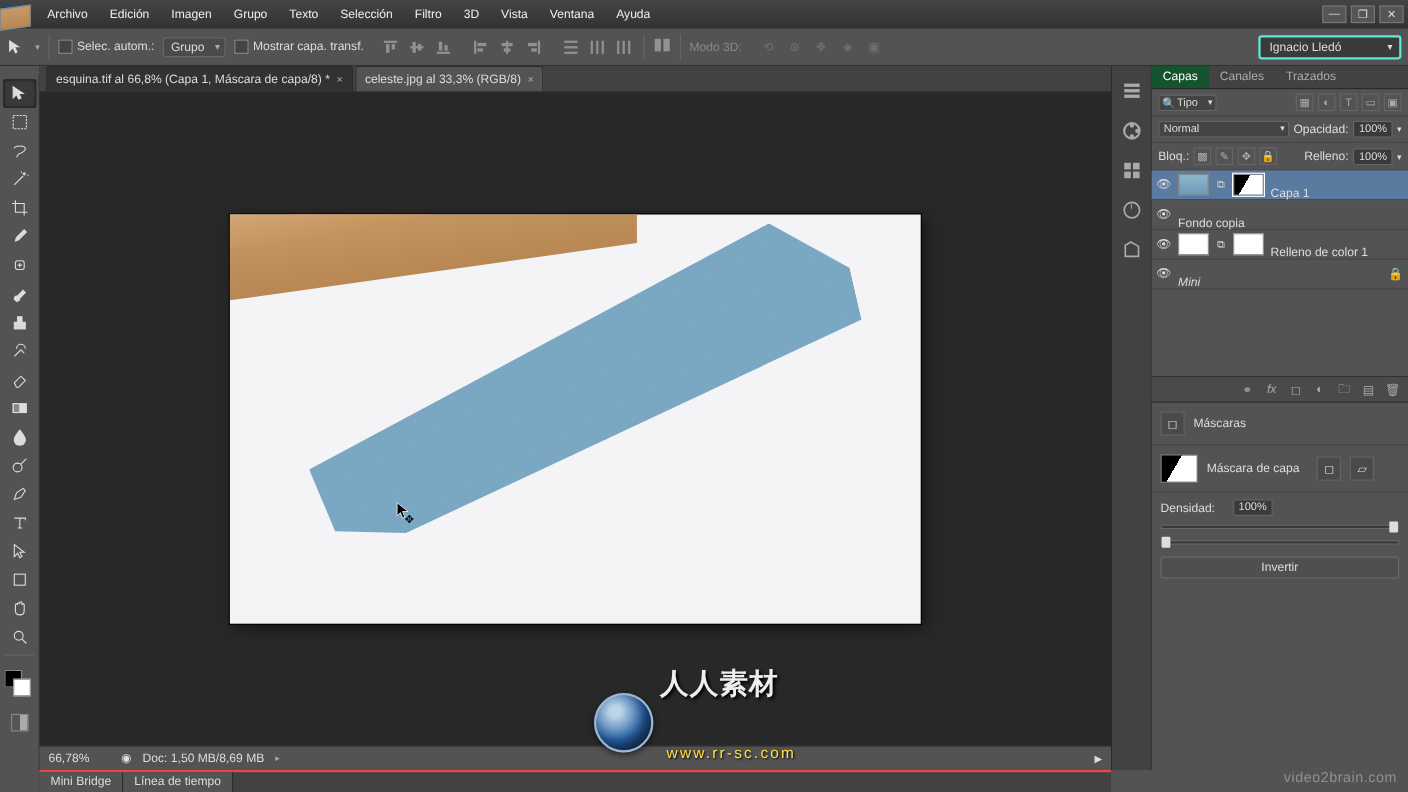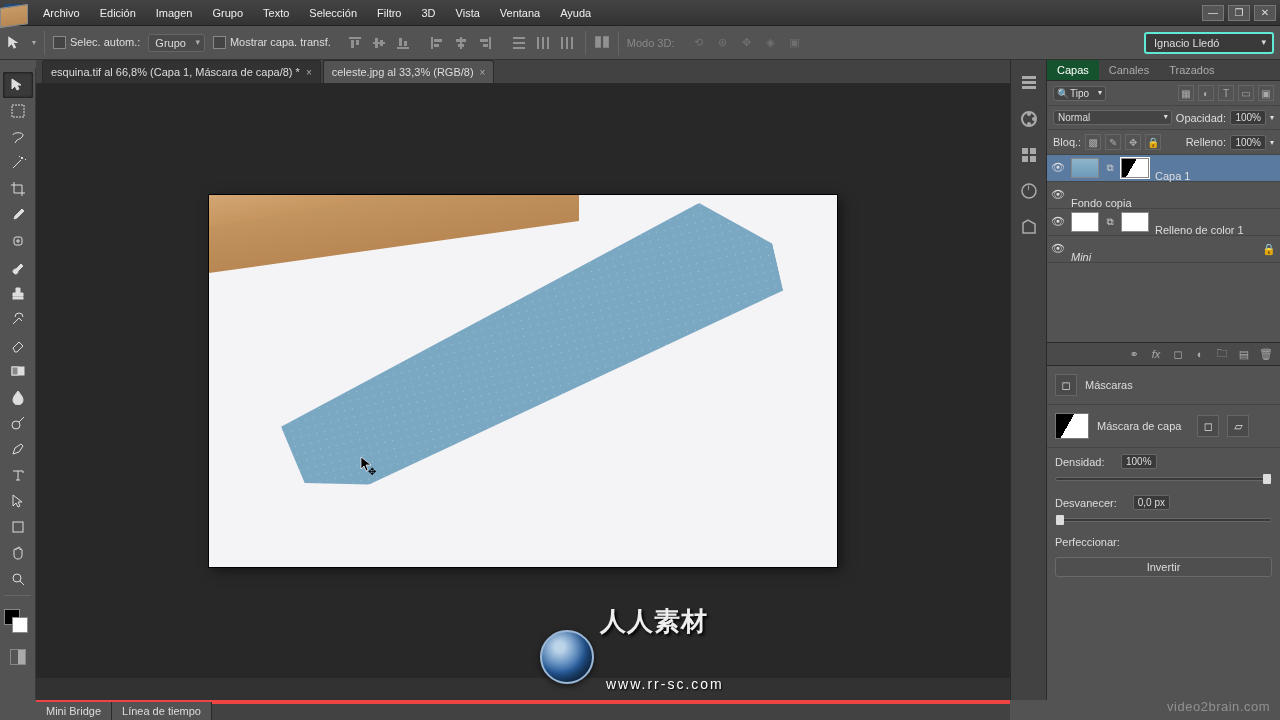--- a/index.html
+++ b/index.html
@@ -87,25 +87,25 @@
 .props { display: flex; flex-direction: column; }
 .props .title { padding: 4px 8px; background: #424242; border-bottom: 1px solid #2a2a2a; }
 .props .row { display: flex; align-items: center; padding: 6px 8px; gap: 8px; }
 .props .iconrow { display: flex; align-items: center; gap: 8px; padding: 8px; border-bottom: 1px solid #454545; }
 .props .maskthumb { width: 34px; height: 26px; background: linear-gradient(120deg,#000 40%,#fff 40%); border: 1px solid #777; }
 .props .minibtn { width: 22px; height: 22px; border: 1px solid #666; background: #4a4a4a; display: flex; align-items: center; justify-content: center; font-size: 11px;}
 .slider { height: 4px; background: #3a3a3a; border: 1px solid #666; border-radius: 2px; position: relative; margin: 2px 8px 8px; }
 .slider .knob { width: 8px; height: 10px; background: #ddd; position: absolute; top: -4px; border-radius: 1px; }
 .bigbtn { background: #4f4f4f; border: 1px solid #6a6a6a; border-radius: 3px; padding: 3px 0; margin: 3px 8px; text-align: center; font-size: 11px; }
 
-.bottom-tabs { position: absolute; left: 36px; bottom: 0; height: 20px; background: #424242; display: flex; align-items: flex-end; width: calc(1280px - 36px - 234px - 36px); border-top: 4px solid #ef4444; }
+.bottom-tabs { position: absolute; left: 36px; bottom: 0; height: 20px; background: #424242; display: flex; align-items: center; width: calc(1280px - 36px - 234px - 36px); border-top: 2px solid #ef4444; }
 .bottom-tabs span { padding: 3px 10px; color: #ddd; background:#535353; border-right: 1px solid #2a2a2a; }
 .watermark-logo { position:absolute; left:540px; top:630px; width:54px; height:54px; border-radius:50%; background: radial-gradient(circle at 35% 30%, #bcd4e8 10%, #2a63a8 55%, #0d1a2e 100%); border:2px solid #9bb7d4; box-shadow:0 2px 6px rgba(0,0,0,.6), inset -6px -6px 12px rgba(0,0,0,.4);} 
 .watermark-text { position: absolute; left: 600px; top: 604px; font-size: 26px; font-weight: bold; color: #eee; text-shadow: 2px 2px 3px #000; letter-spacing: 1px; }
-.watermark-sub { position: absolute; left: 606px; top: 676px; font-size: 14px; color: #ffffff; text-shadow: 1px 1px 2px #000; letter-spacing: 2px; }
+.watermark-sub { position: absolute; left: 606px; top: 676px; font-size: 14px; color: #fde047; text-shadow: 1px 1px 2px #000; letter-spacing: 2px; }
 .watermark-right { position: absolute; right: 10px; bottom: 6px; font-size: 13px; color: rgba(255,255,255,.35); letter-spacing: .5px; }
 </style>
 </head>
 <body>
 
 <div class="titlebar">
   <div class="ps-logo">Ps</div>
   <div class="menu">
     <span>Archivo</span>
     <span>Edición</span>
@@ -349,20 +349,27 @@
           <span class="x">×</span>
         </div>
     </div>
     <div class="canvaswrap">
       <div class="canvas">
         <div class="wood"></div>
         <div class="wood2"></div>
         <div class="blueobj"></div>
       </div>
     </div>
+    <div class="statusbar">
+      <span class="zoom">66,78%</span>
+      <span>◉</span>
+      <span>Doc: 1,50 MB/8,69 MB</span>
+      <span style="font-size:8px;color:#aaa">▸</span>
+      <span class="play">▶</span>
+    </div>
   </div>
 
   <div class="rightcol">
     <div class="ric">
         <svg viewBox="0 0 18 18">
           <rect x="2" y="2" width="14" height="3"></rect>
           <rect x="2" y="7" width="14" height="3"></rect>
           <rect x="2" y="12" width="14" height="3"></rect>
         </svg>
       </div>
@@ -480,32 +487,23 @@
         <div class="minibtn">▱</div>
       </div>
       <div class="row">
         <span>Densidad:</span>
         <div class="spacer"></div>
         <span class="numbox">100%</span>
       </div>
       <div class="slider">
           <div class="knob" style="right:0"></div>
         </div>
-      <div class="row">
-        <span>Desvanecer:</span>
-        <div class="spacer"></div>
-        <span class="numbox">0,0 px</span>
-      </div>
       <div class="slider">
           <div class="knob" style="left:0"></div>
         </div>
-      <div class="row">
-        <span>Perfeccionar:</span>
-        <div class="spacer"></div>
-      </div>
       <div class="bigbtn">Invertir</div>
     </div>
   </div>
 </div>
 
 <div class="bottom-tabs">
   <span>Mini Bridge</span>
   <span>Línea de tiempo</span>
 </div>
 

